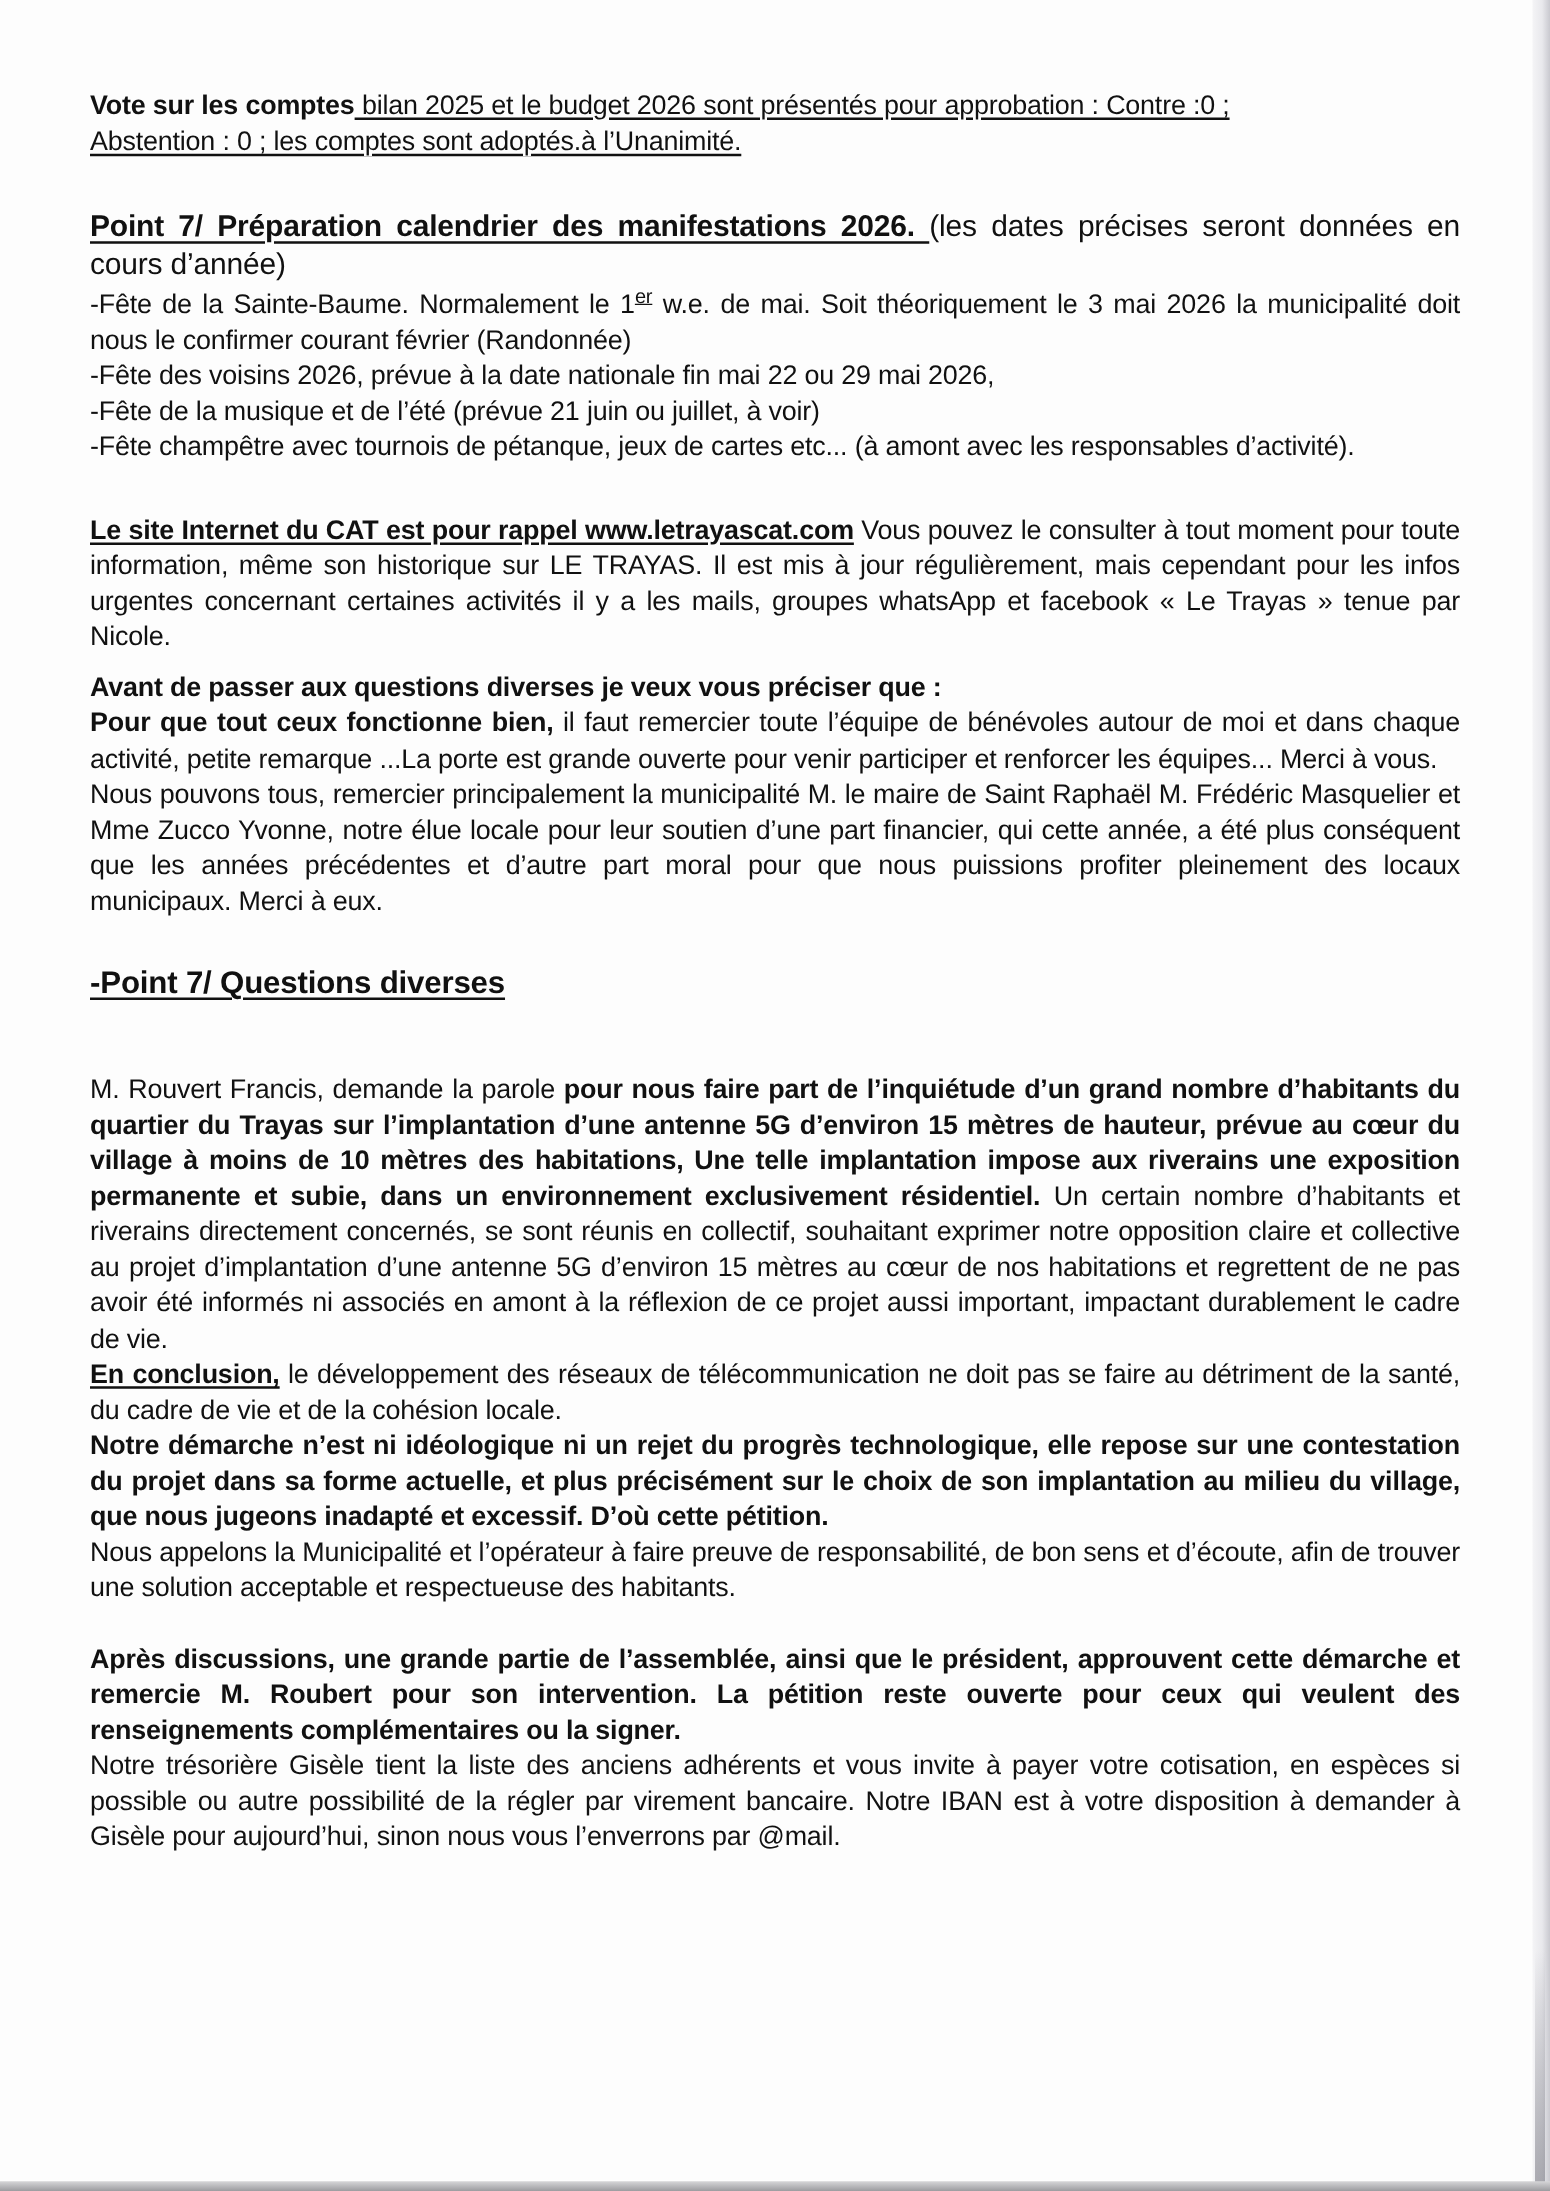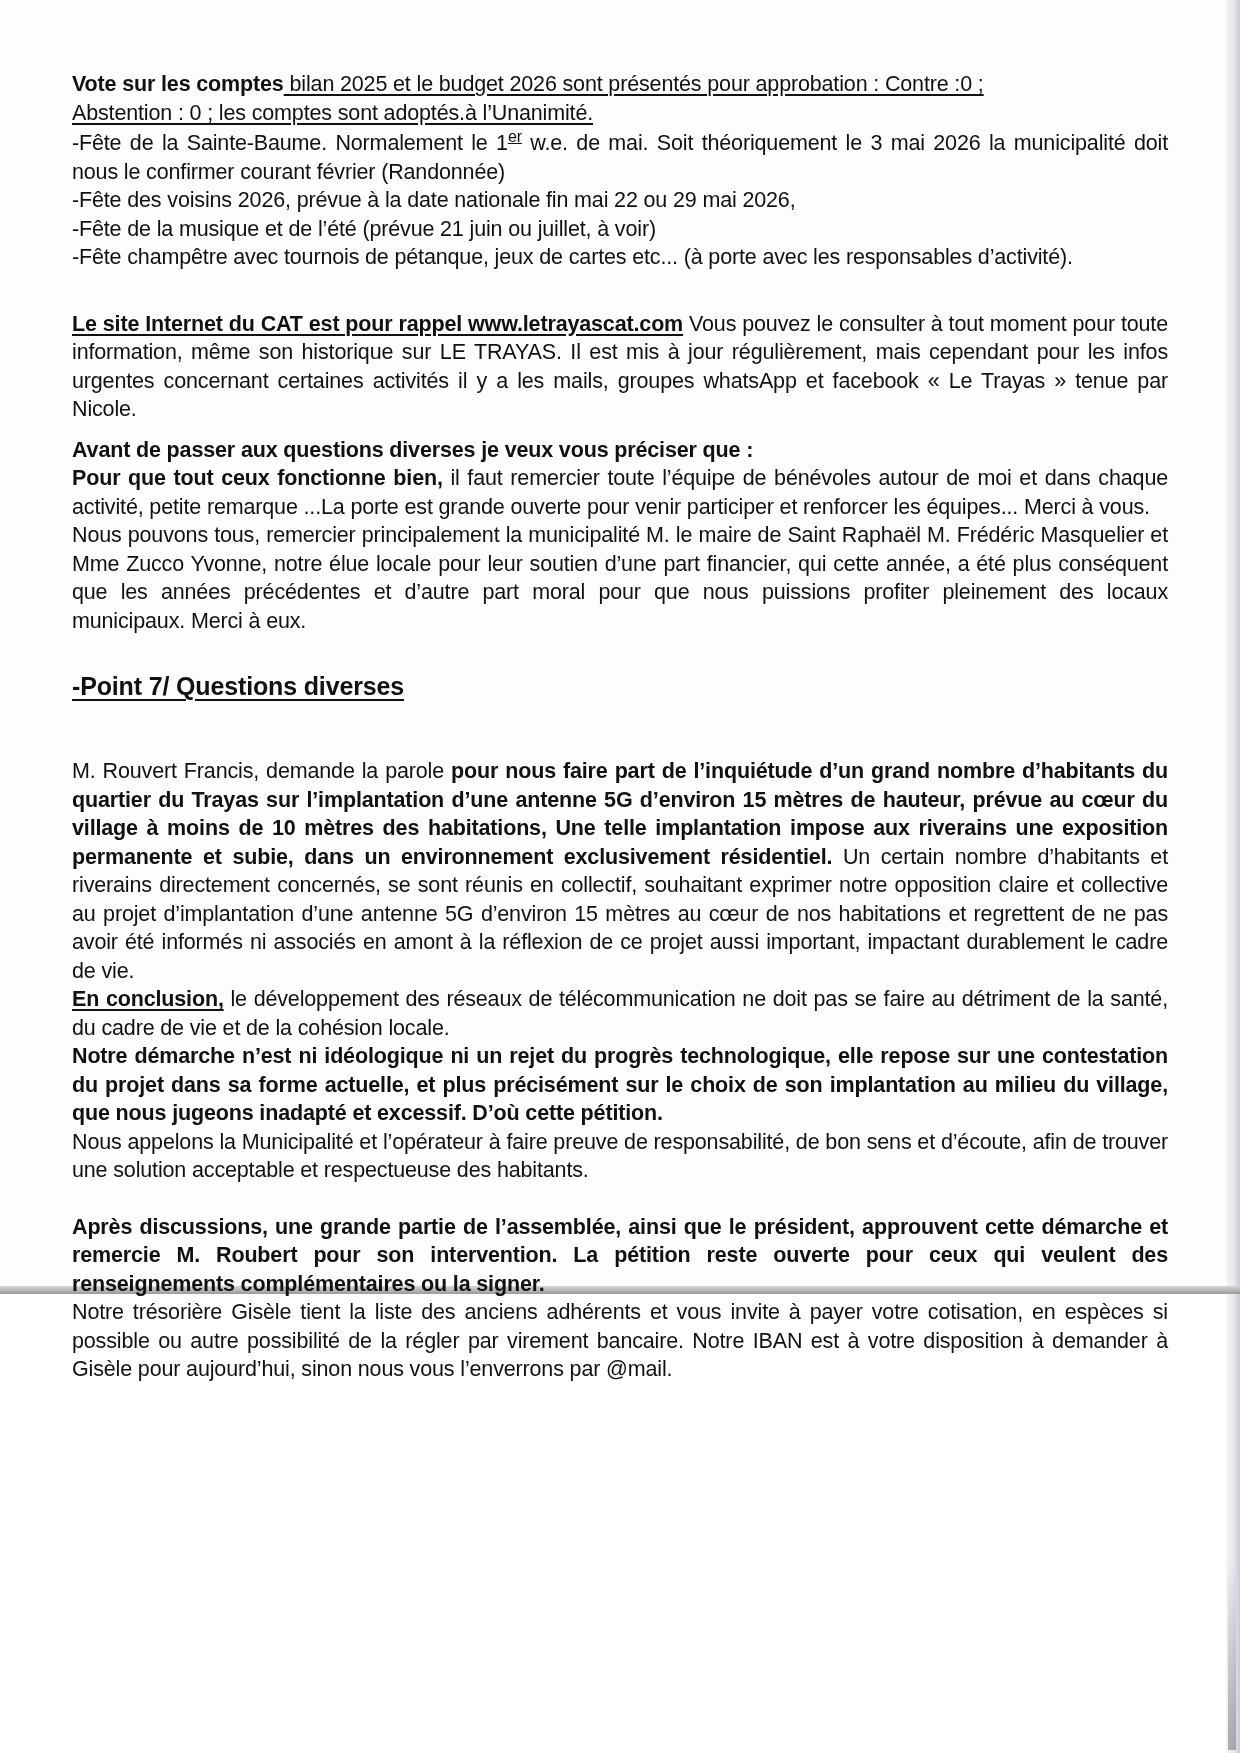--- a/index.html
+++ b/index.html
@@ -11,21 +11,21 @@
       width: 1240px;
       height: 1753px;
       position: relative;
       overflow: hidden;
       font-family: "Liberation Sans", "DejaVu Sans", sans-serif;
       color: #111111;
     }
     .page {
       position: absolute;
       left: 0; top: 0;
-      width: 1240px; height: 1294px;
+      width: 1240px; height: 1753px;
       background: #fdfdfd;
     }
     .right-edge {
       position: absolute;
       right: 0; top: 0;
       width: 14px; height: 1753px;
       background: linear-gradient(to right, #f4f4f6 0%, #e8e8ec 55%, #c9c9cf 100%);
     }
     .right-edge-shadow {
       position: absolute;
@@ -89,27 +89,30 @@
   <div class="right-edge-shadow"></div>
   <div class="bottom-edge"></div>
 
   <div class="content">
 
     <p class="para">
       <span class="b">Vote sur les comptes</span><span class="u"> bilan 2025 et le budget 2026 sont présentés pour approbation : Contre :0 ;</span><br>
       <span class="u">Abstention : 0 ; les comptes sont adoptés.à l’Unanimité.</span>
     </p>
 
+    <p class="para p7-head">
+      <span class="h7">Point 7/ Préparation calendrier des manifestations 2026. </span><span>(les dates précises seront données en cours d’année)</span>
+    </p>
     <div class="p7-list">
       <p class="para">
         <span>-Fête de la Sainte-Baume. Normalement le 1</span><sup>er</sup><span> w.e. de mai. Soit théoriquement le 3 mai 2026 la municipalité doit nous le confirmer courant février (Randonnée)</span>
       </p>
       <p class="para">-Fête des voisins 2026, prévue à la date nationale fin mai 22 ou 29 mai 2026,</p>
       <p class="para">-Fête de la musique et de l’été (prévue 21 juin ou juillet, à voir)</p>
-      <p class="para">-Fête champêtre avec tournois de pétanque, jeux de cartes etc... (à porte avec les responsables d’activité).</p>
+      <p class="para">-Fête champêtre avec tournois de pétanque, jeux de cartes etc... (à amont avec les responsables d’activité).</p>
     </div>
 
     <div class="sec8">
       <p class="para">
         <span class="b u">Le site Internet du CAT est pour rappel www.letrayascat.com</span><span> Vous pouvez le consulter à tout moment pour toute information, même son historique sur LE TRAYAS. Il est mis à jour régulièrement, mais cependant pour les infos urgentes concernant certaines activités il y a les mails, groupes whatsApp et facebook « Le Trayas » tenue par Nicole.</span>
       </p>
       <p class="para b avant">Avant de passer aux questions diverses je veux vous préciser que :</p>
       <p class="para">
         <span class="b">Pour que tout ceux fonctionne bien,</span><span> il faut remercier toute l’équipe de bénévoles autour de moi et dans chaque activité, petite remarque ...La porte est grande ouverte pour venir participer et renforcer les équipes... Merci à vous.</span>
       </p>

